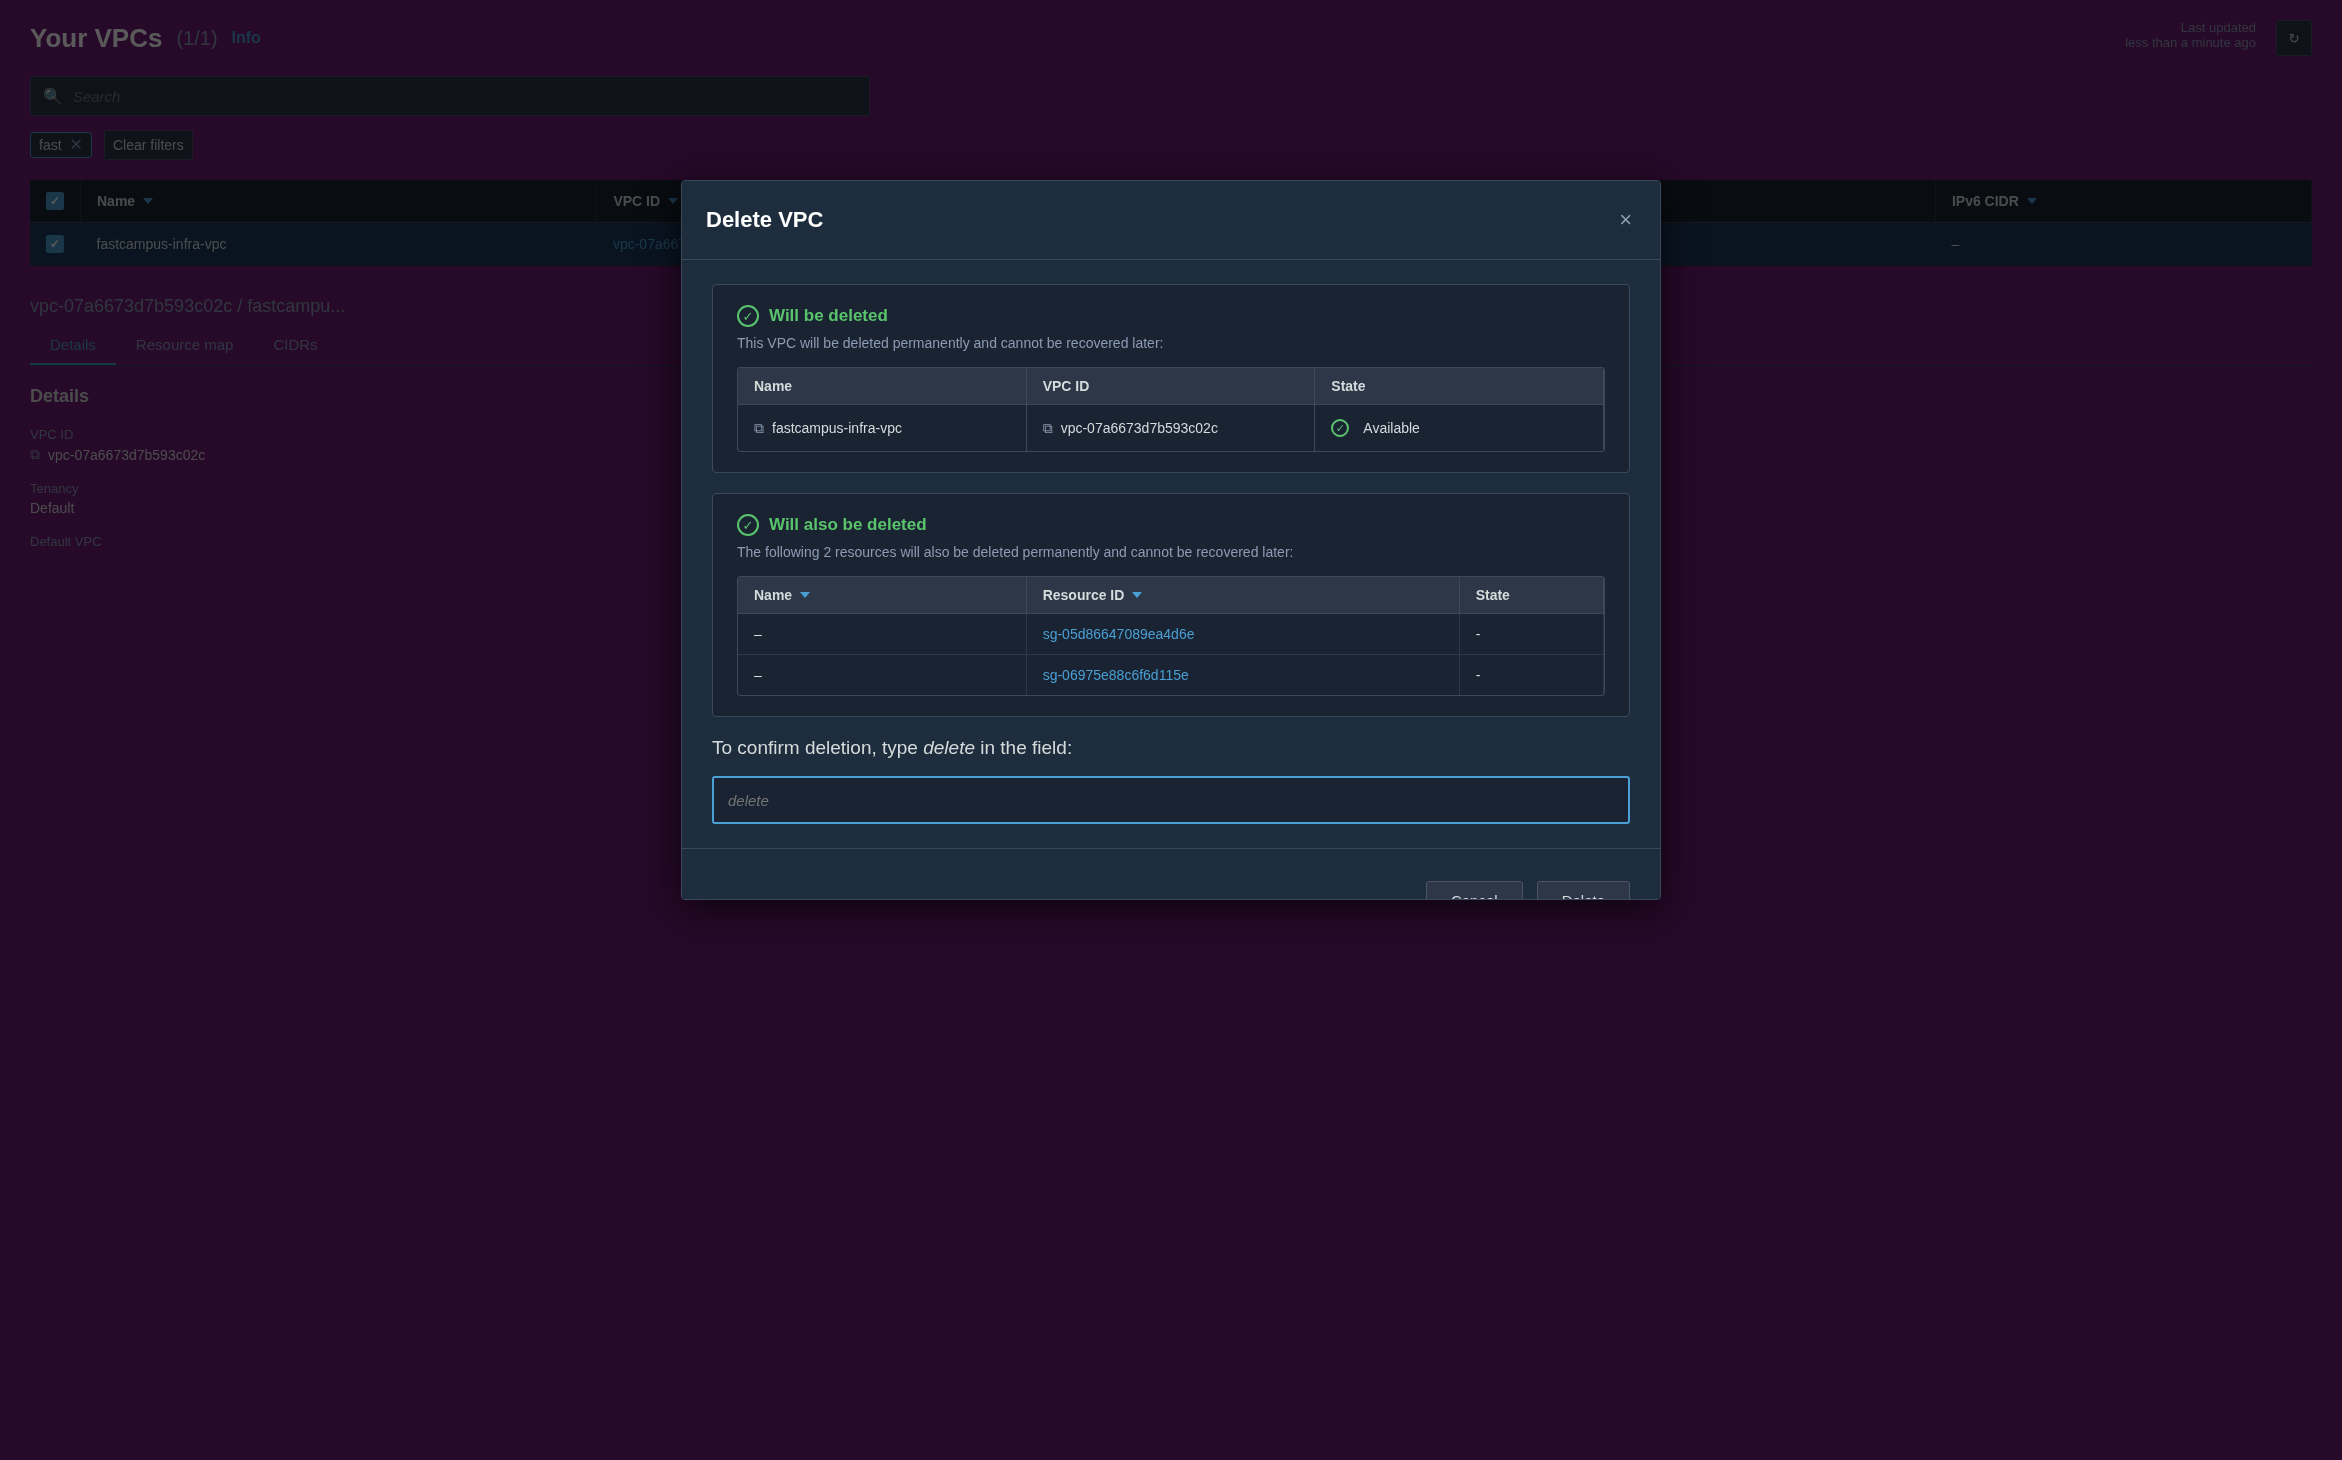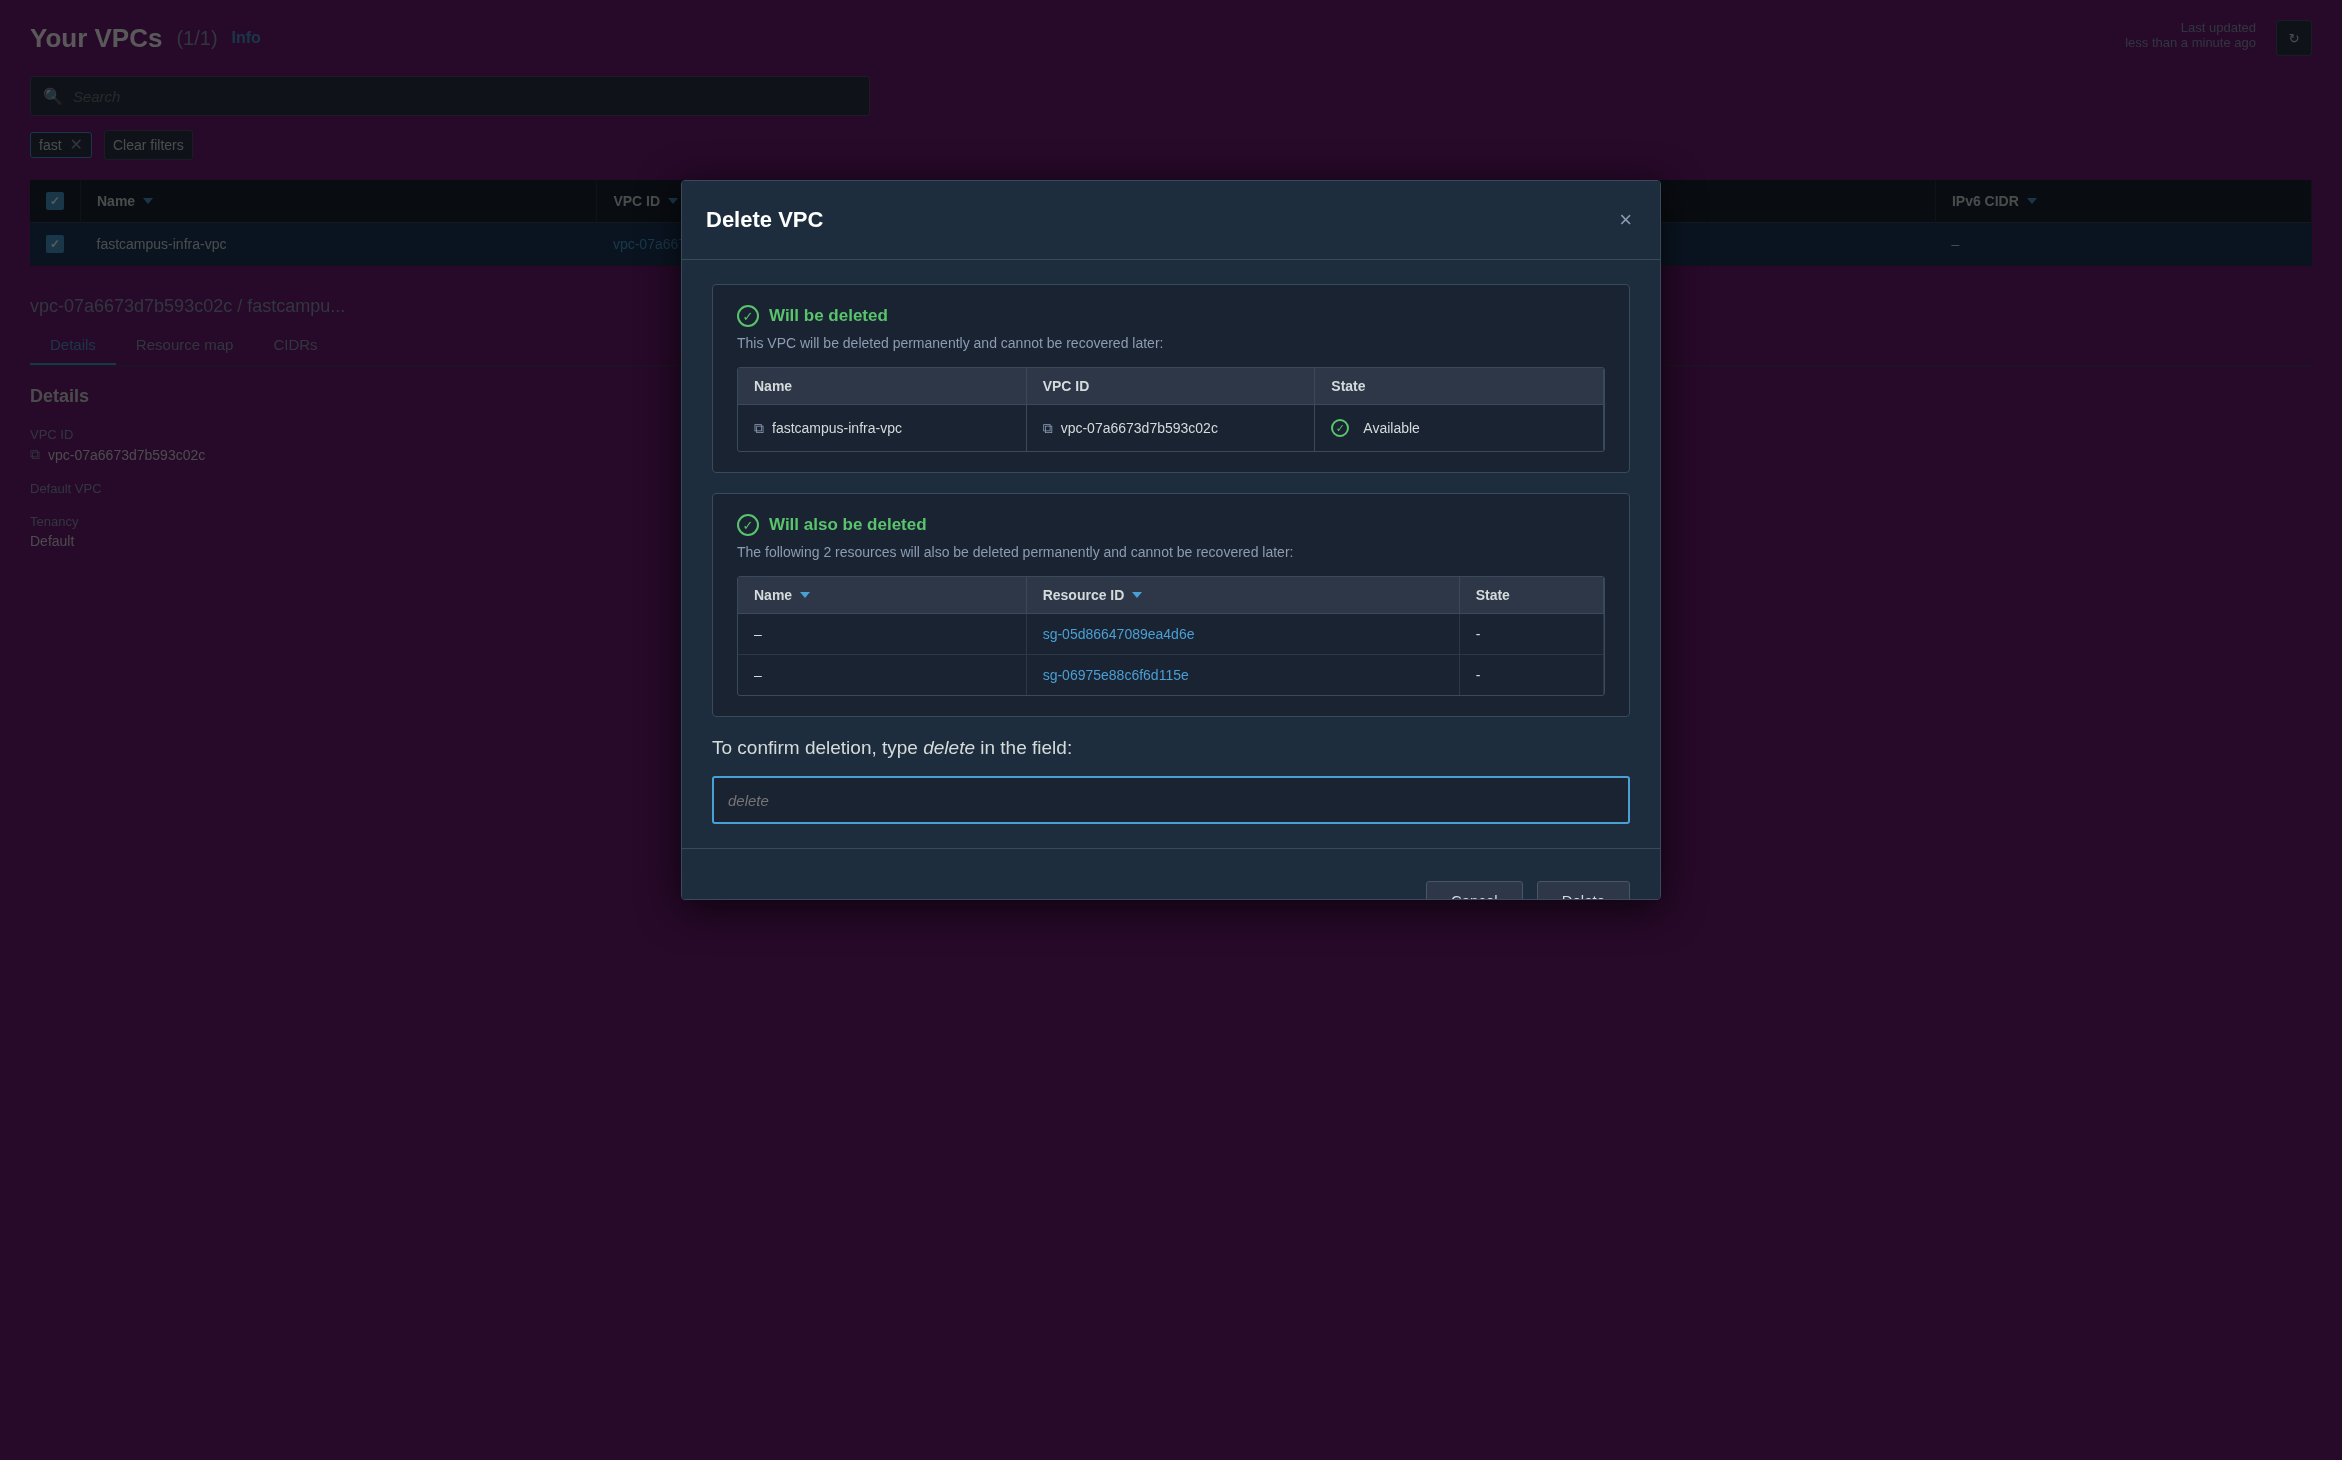--- a/index.html
+++ b/index.html
@@ -637,25 +637,25 @@
     <div class="details-section">
       <h3>Details</h3>
       <div class="detail-item">
         <div class="detail-label">VPC ID</div>
         <div class="detail-value">
           <span class="copy-icon">⧉</span>
           <span>vpc-07a6673d7b593c02c</span>
         </div>
       </div>
       <div class="detail-item">
-        <div class="detail-label">Default VPC</div>
+        <div class="detail-label">Tenancy</div>
+        <div class="detail-value">Default</div>
       </div>
       <div class="detail-item">
-        <div class="detail-label">Tenancy</div>
-        <div class="detail-value">Default</div>
+        <div class="detail-label">Default VPC</div>
       </div>
     </div>
   </div>
 </div>
 
 <div class="modal-overlay">
   <div class="modal">
 
     <div class="modal-header">
       <h2 class="modal-title">Delete VPC</h2>

